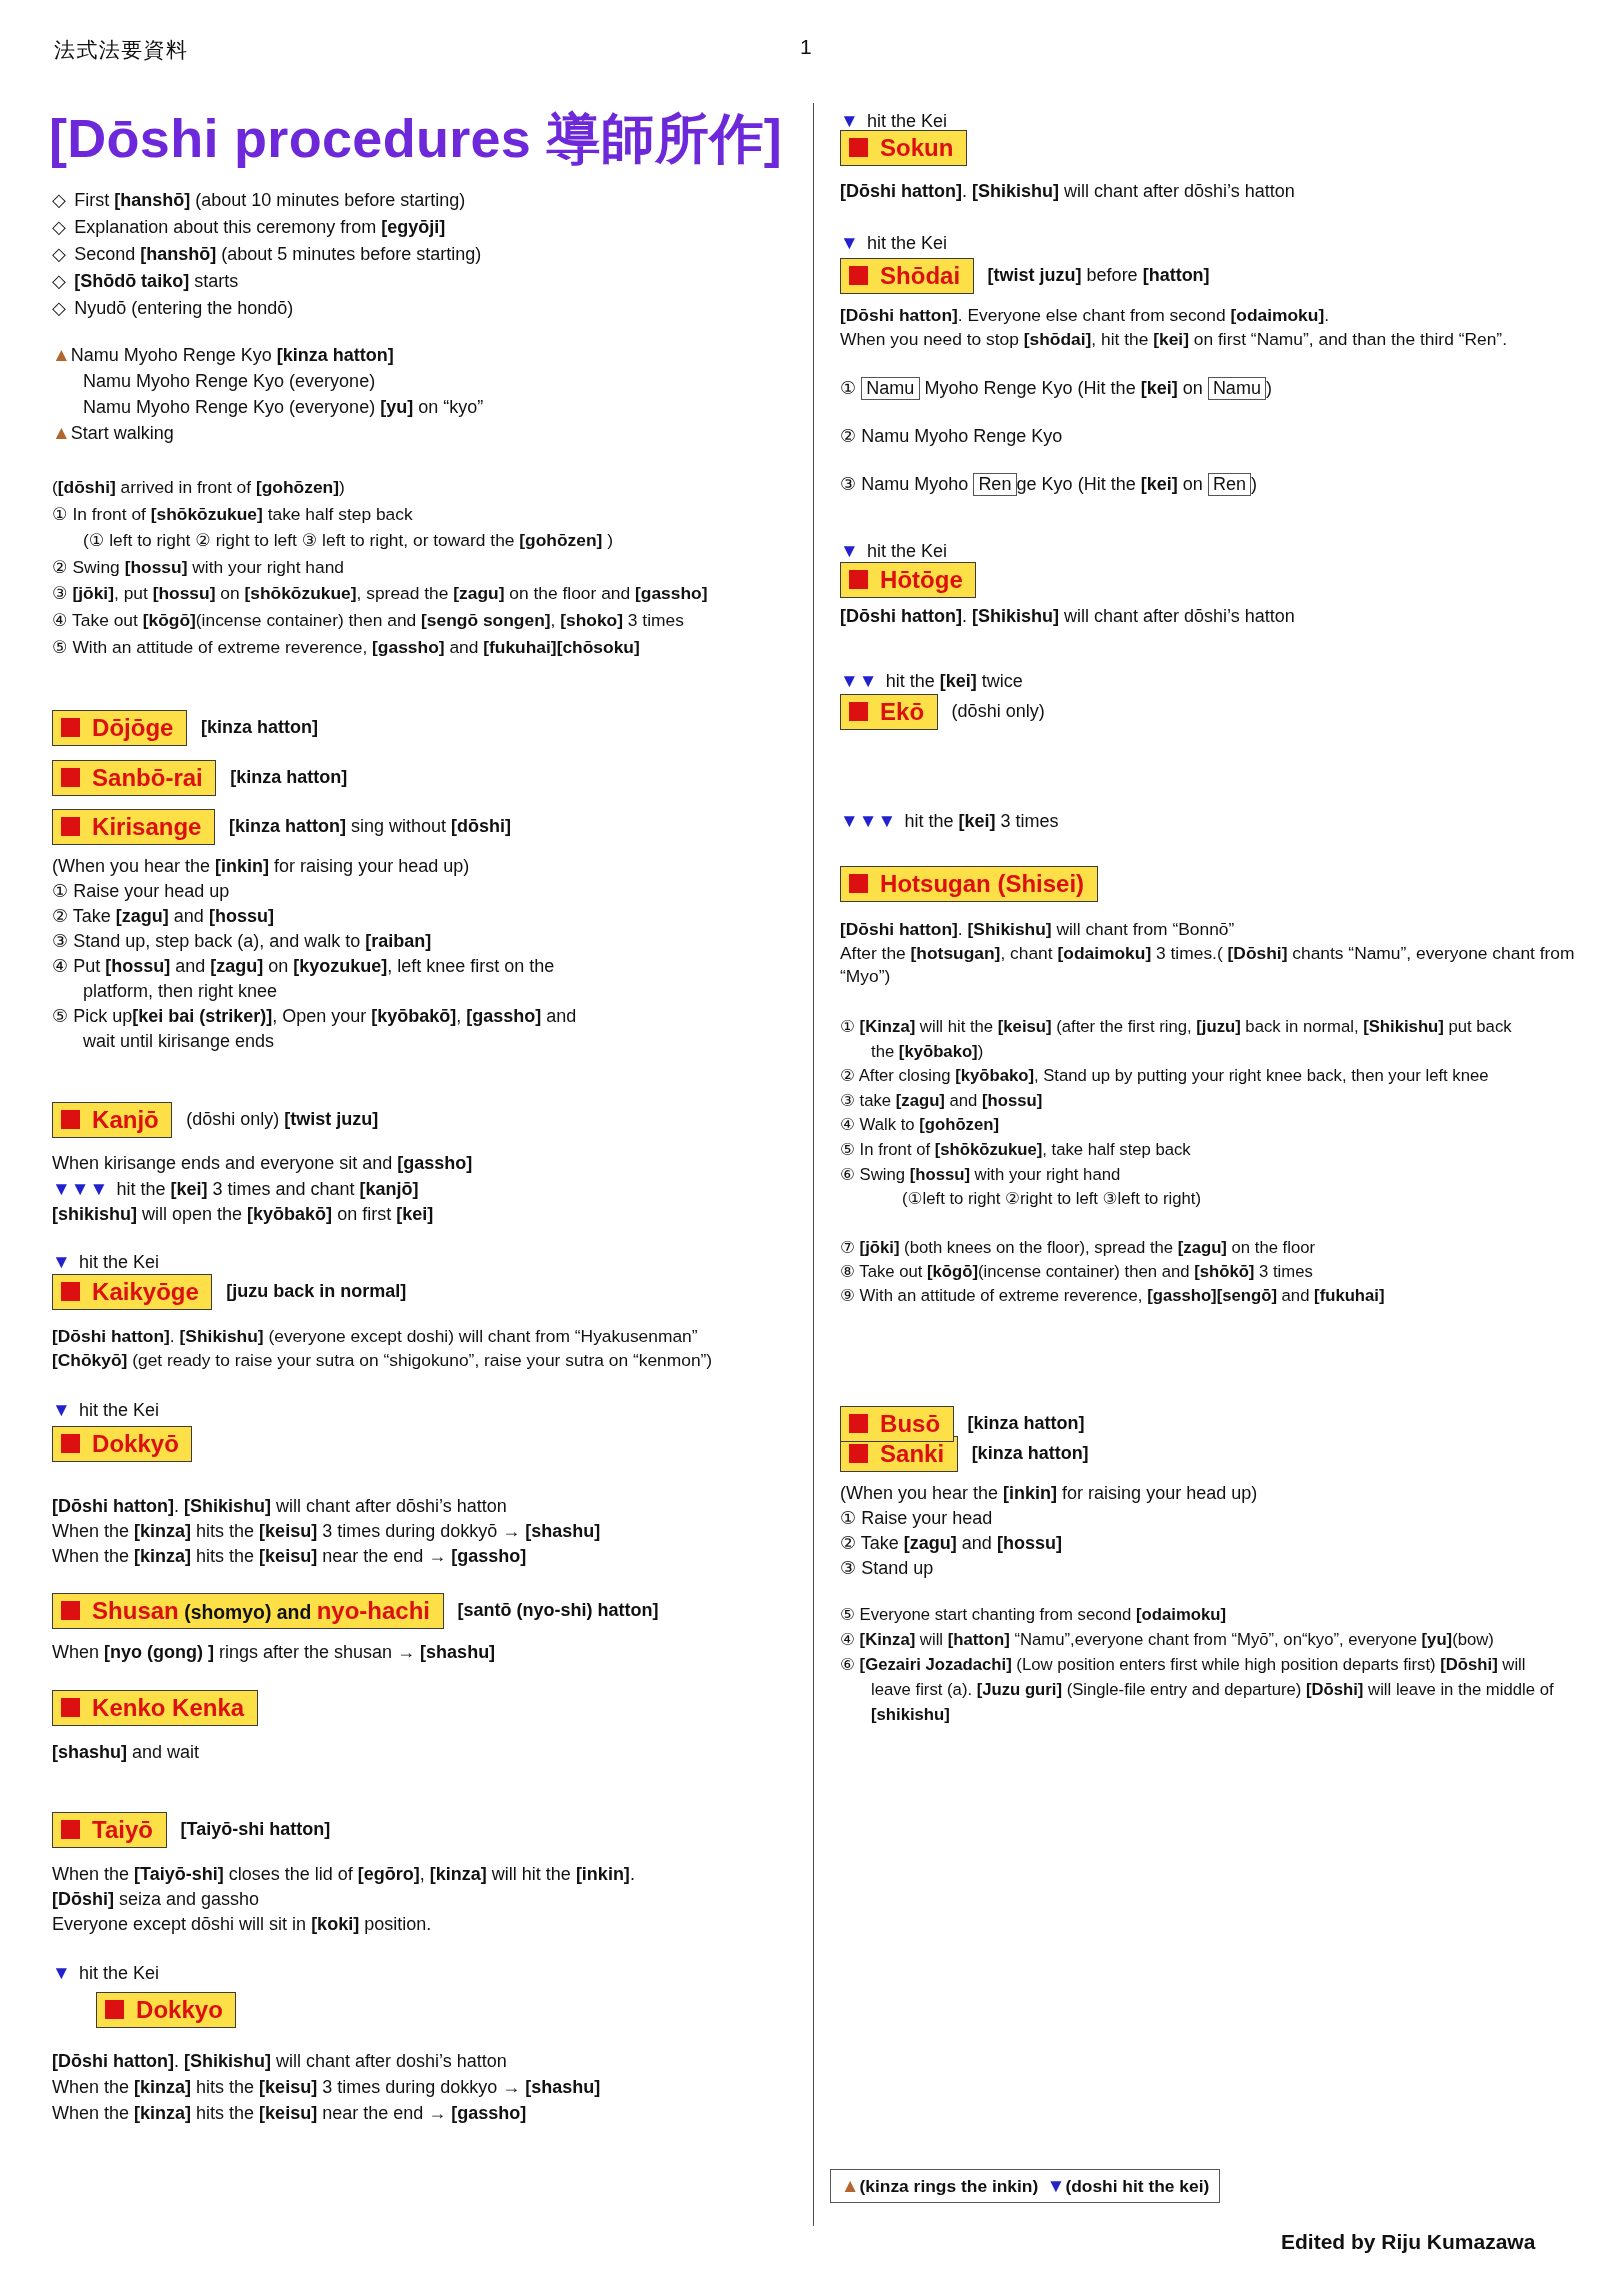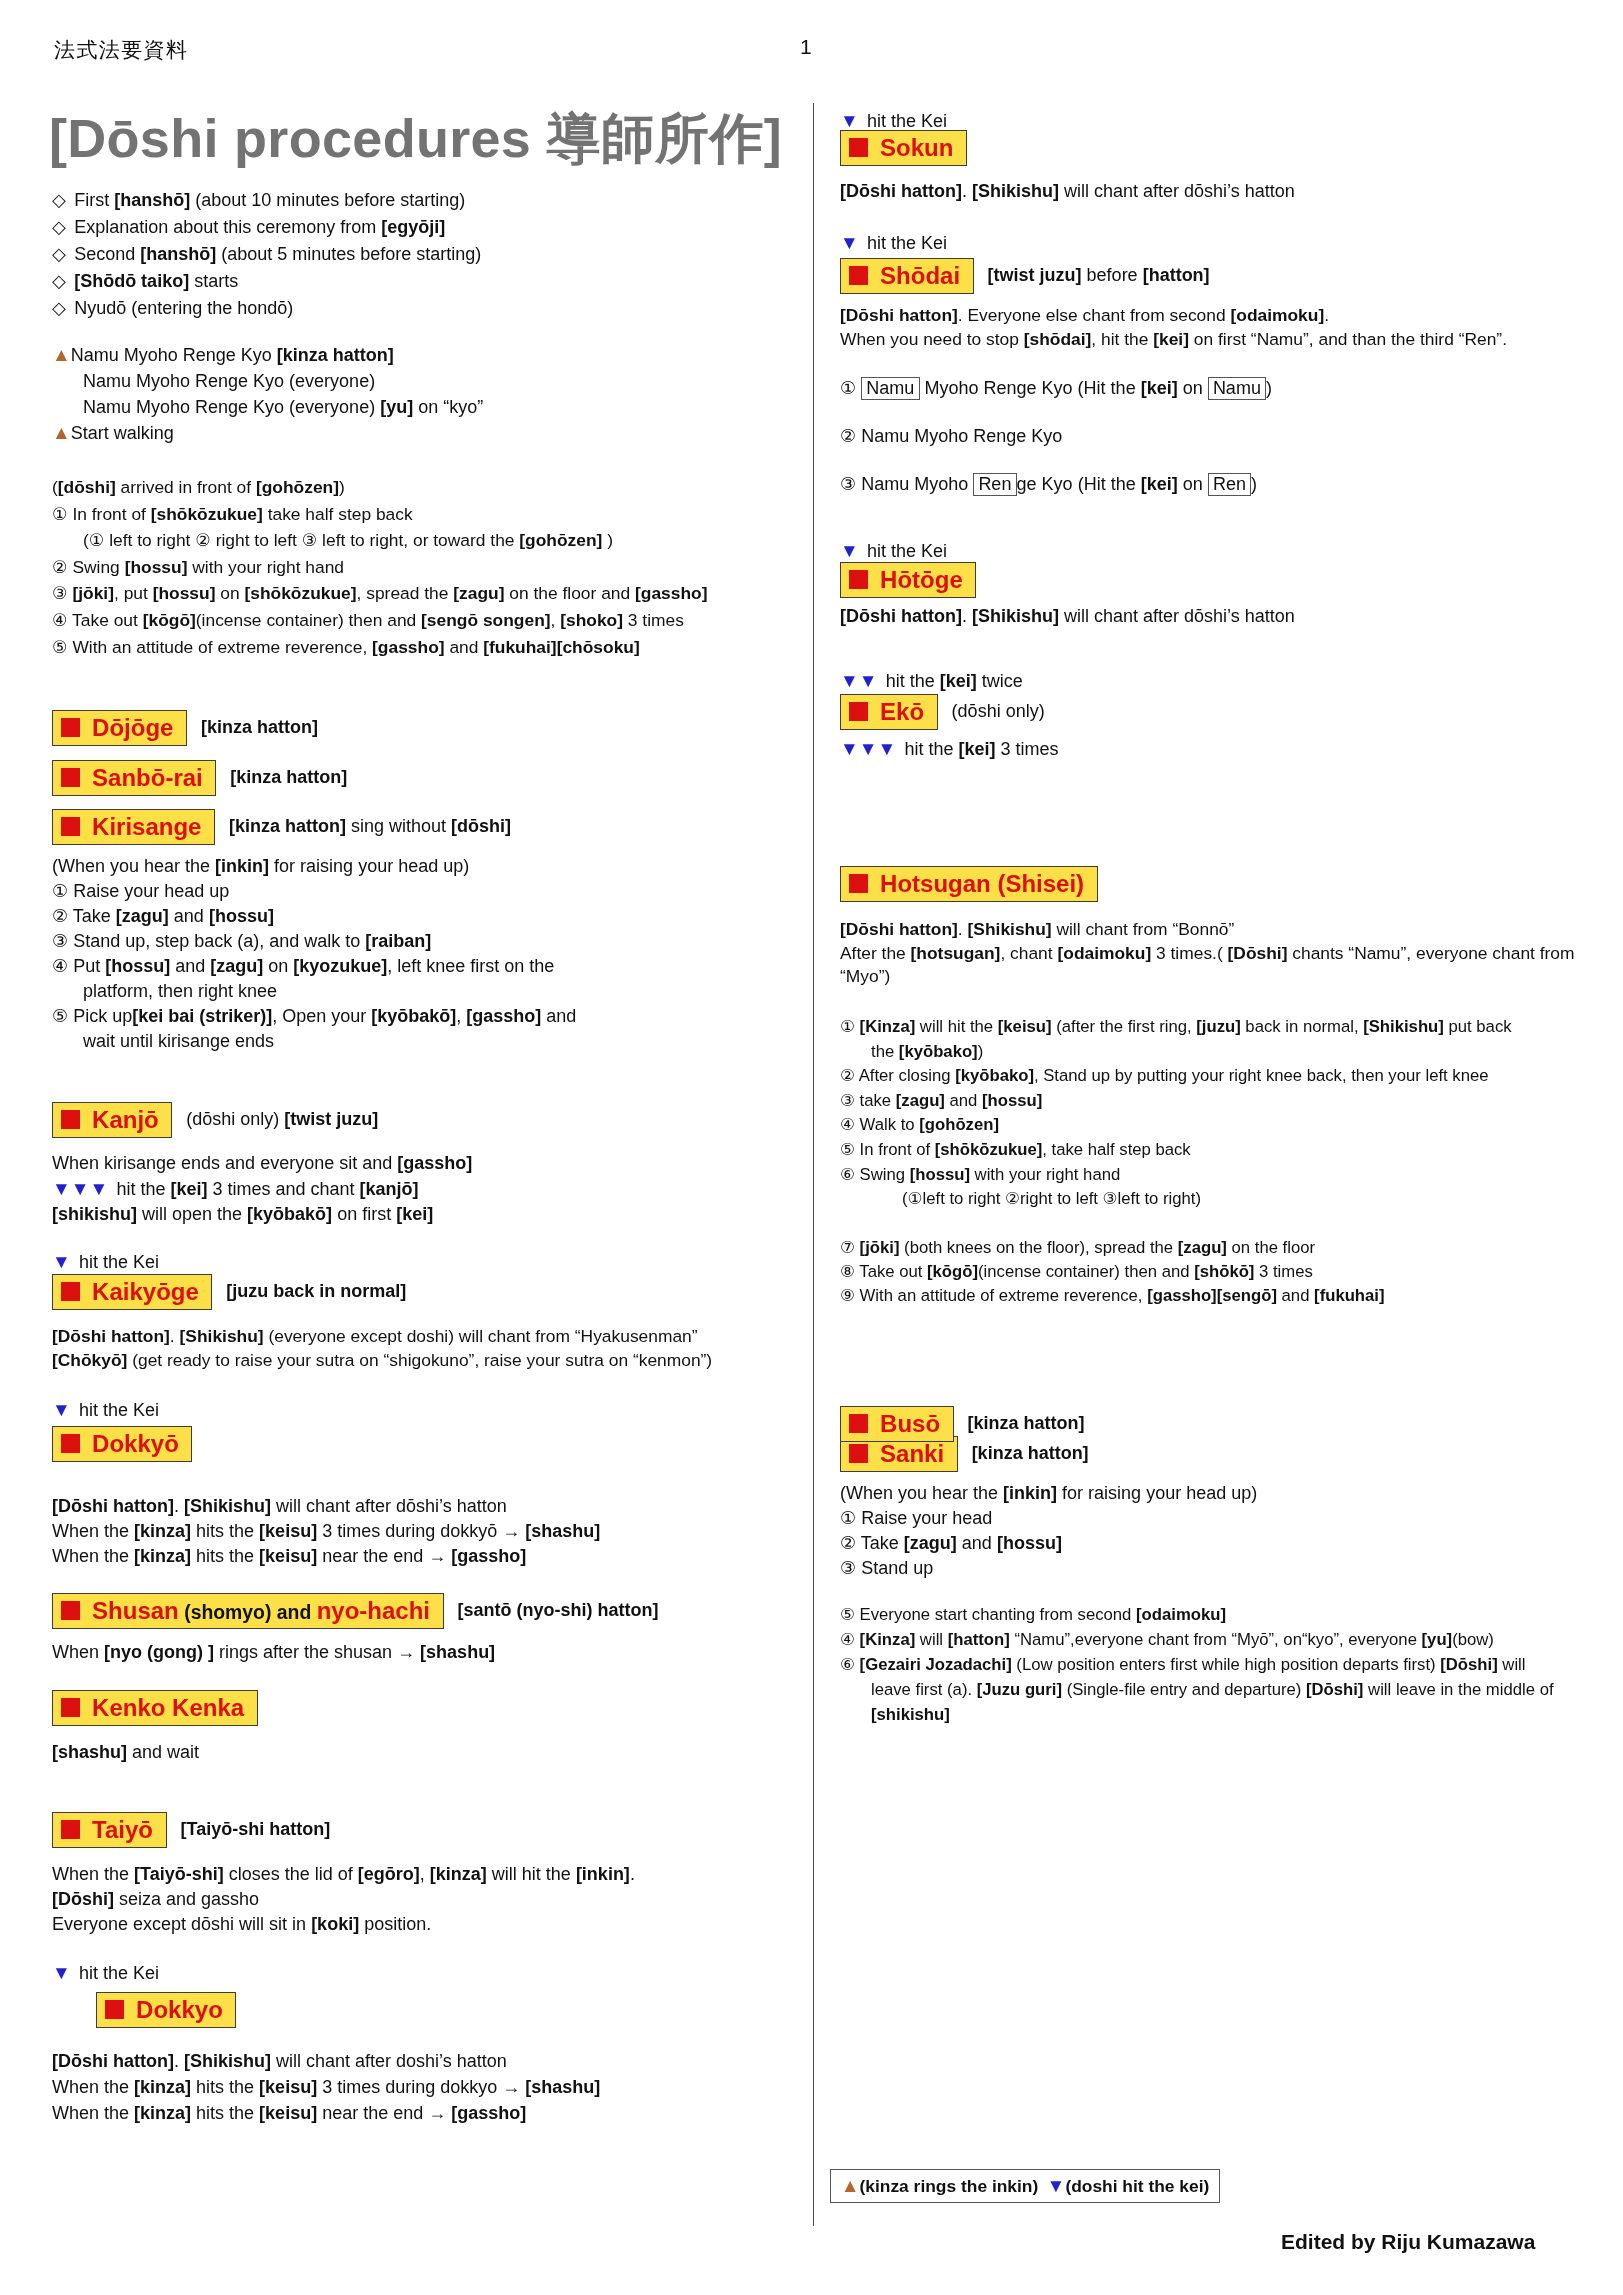--- a/index.html
+++ b/index.html
@@ -1,20 +1,20 @@
 <!DOCTYPE html>
 <html style="font-size:11px"><head>
 <meta charset="utf-8">
 <style>
   html,body{margin:0;padding:0;background:#e8e8e8;}
   .page{position:relative;width:1624px;height:2295px;background:#ffffff;overflow:hidden;
         font-family:"Liberation Sans","DejaVu Sans",sans-serif;color:#111;}
   .hdr{position:absolute;left:54px;top:36px;font-size:21px;letter-spacing:1.4px;}
   .pgnum{position:absolute;left:800px;top:35px;font-size:21px;}
-  .title{position:absolute;left:49px;top:103px;font-size:54px;font-weight:700;color:#737373;white-space:nowrap;letter-spacing:0.3px;}
+  .title{position:absolute;left:49px;top:103px;font-size:54px;font-weight:700;color:#6d28d9;white-space:nowrap;letter-spacing:0.3px;}
   .divider{position:absolute;left:813px;top:103px;width:1.4px;height:2123px;background:#4a4a4a;}
   .col{position:absolute;top:0;height:1643px;}
   .block{position:absolute;left:0;white-space:nowrap;}
   .line{white-space:nowrap;}
   .line b{font-weight:700;}
   .tri-u{color:#b2652c;}
   .tri-d{color:#2222cc;}
   .tri{font-size:1.05em;}
   .tri.sp{margin-right:8.3px;}
   .diam{margin-right:8.3px;}
@@ -225,21 +225,21 @@
       <div class="block" style="top: 668px; line-height: 25px; font-size: 18px;">
         <div class="line"><span class="tri tri-d sp">▼▼</span><span>hit the <b>[kei]</b> twice</span></div>
       </div>
       <div class="block" style="top: 694px; display: flex; align-items: center;">
         <span class="secbox">
           <span class="sq"></span>
           <span class="seclabel">Ekō</span>
         </span>
         <span class="secafter">(dōshi only)</span>
       </div>
-      <div class="block" style="top: 736px; line-height: 25px; font-size: 18px;">
+      <div class="block" style="top: 808px; line-height: 25px; font-size: 18px;">
         <div class="line"><span class="tri tri-d sp">▼▼▼</span><span>hit the <b>[kei]</b> 3 times</span></div>
       </div>
       <div class="block" style="top: 866px; display: flex; align-items: center;">
         <span class="secbox">
           <span class="sq"></span>
           <span class="seclabel">Hotsugan (Shisei)</span>
         </span>
       </div>
       <div class="block" style="top: 918px; line-height: 23.6px; font-size: 17.4px;">
         <div class="line"><span><b>[Dōshi hatton]</b>. <b>[Shikishu]</b> will chant from “Bonnō”</span></div>

